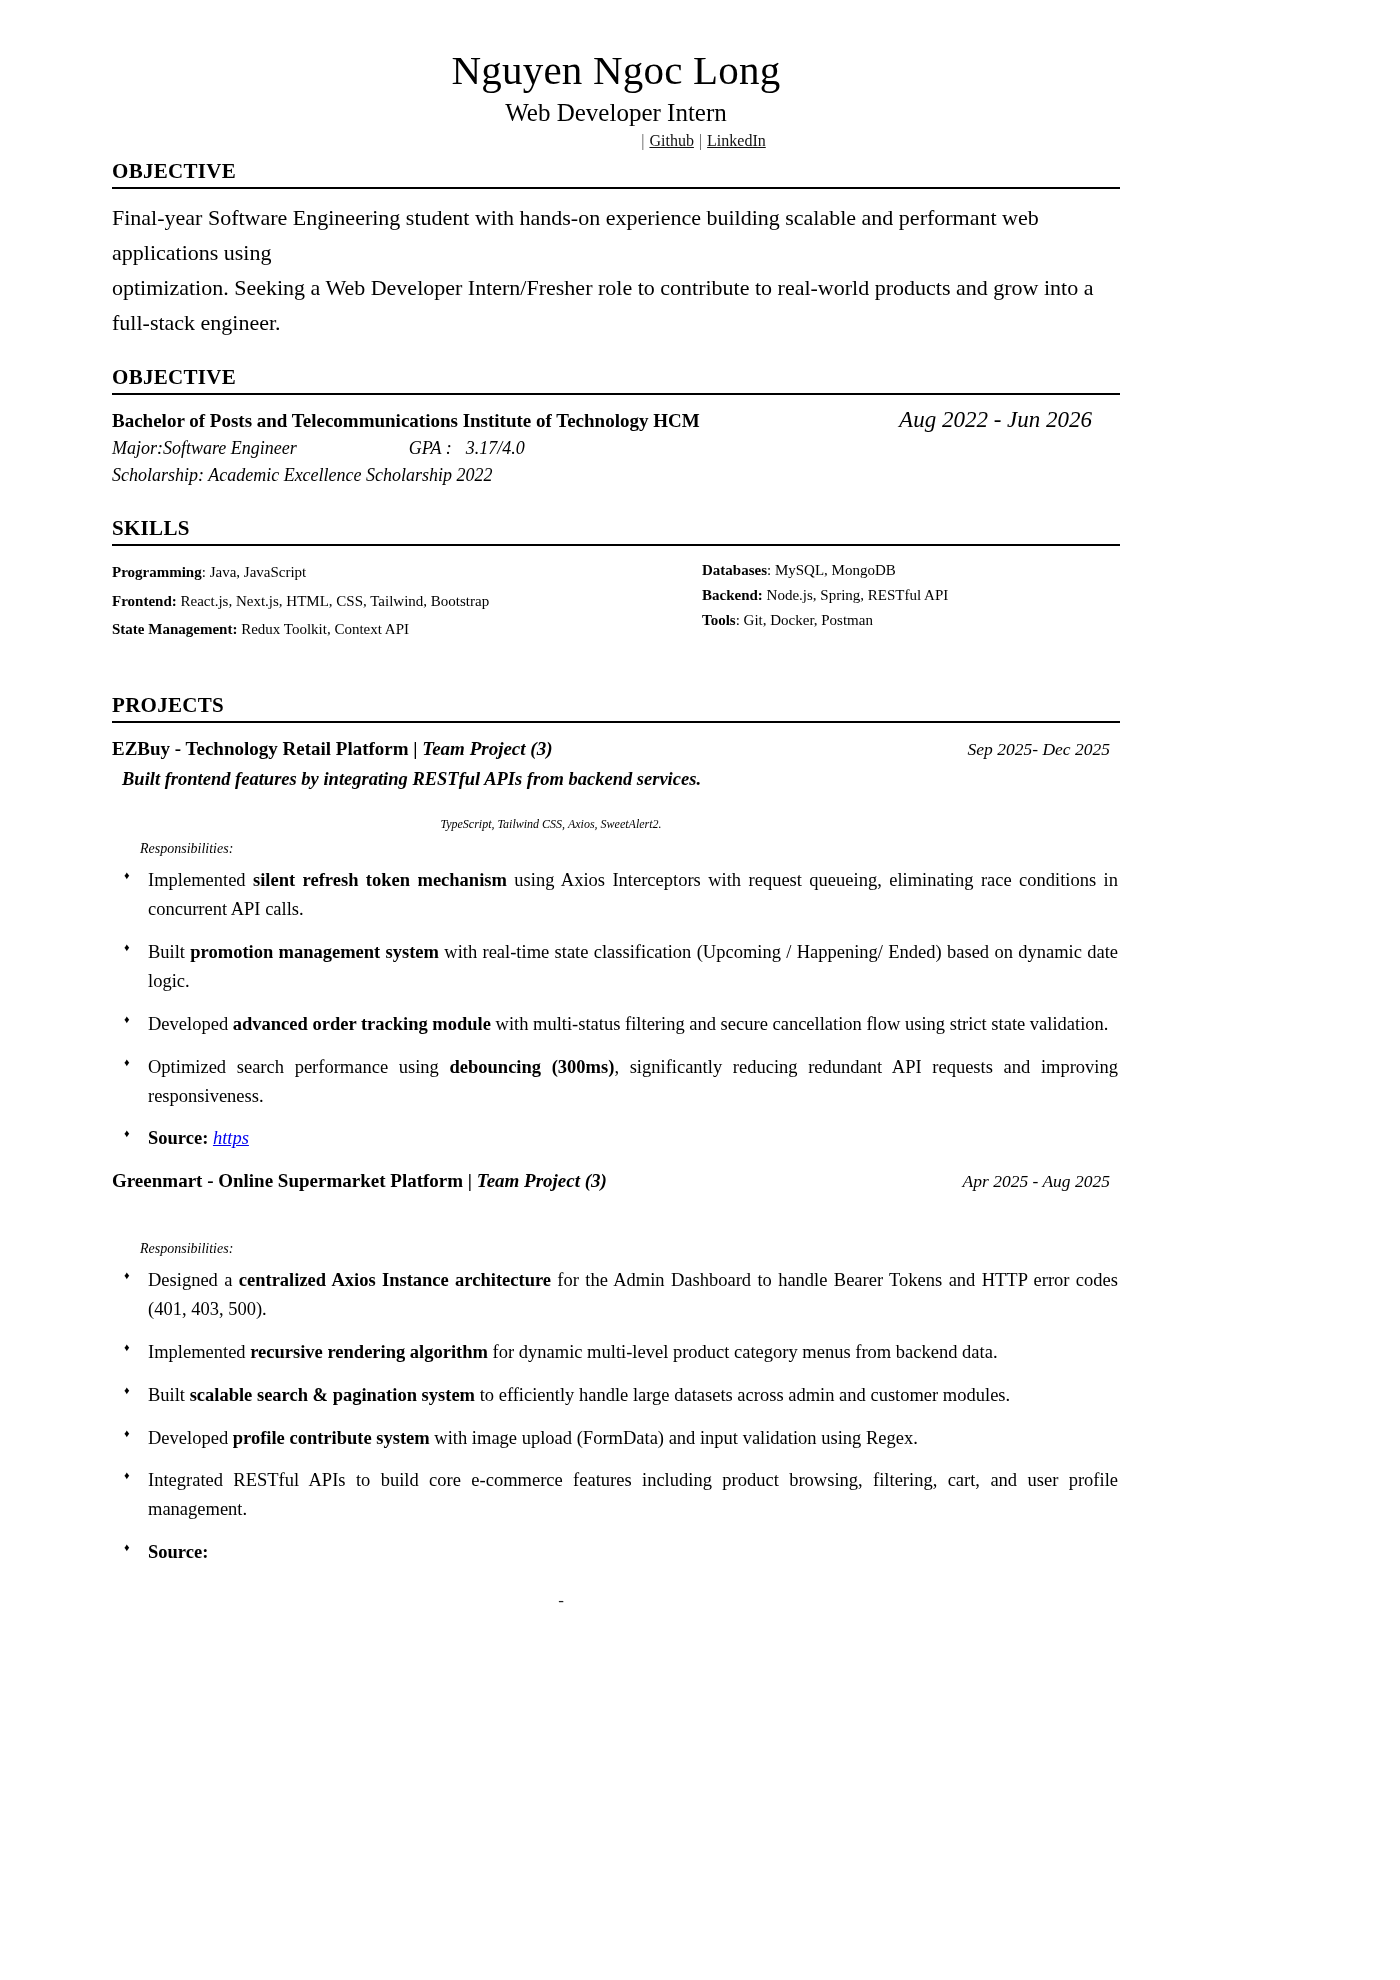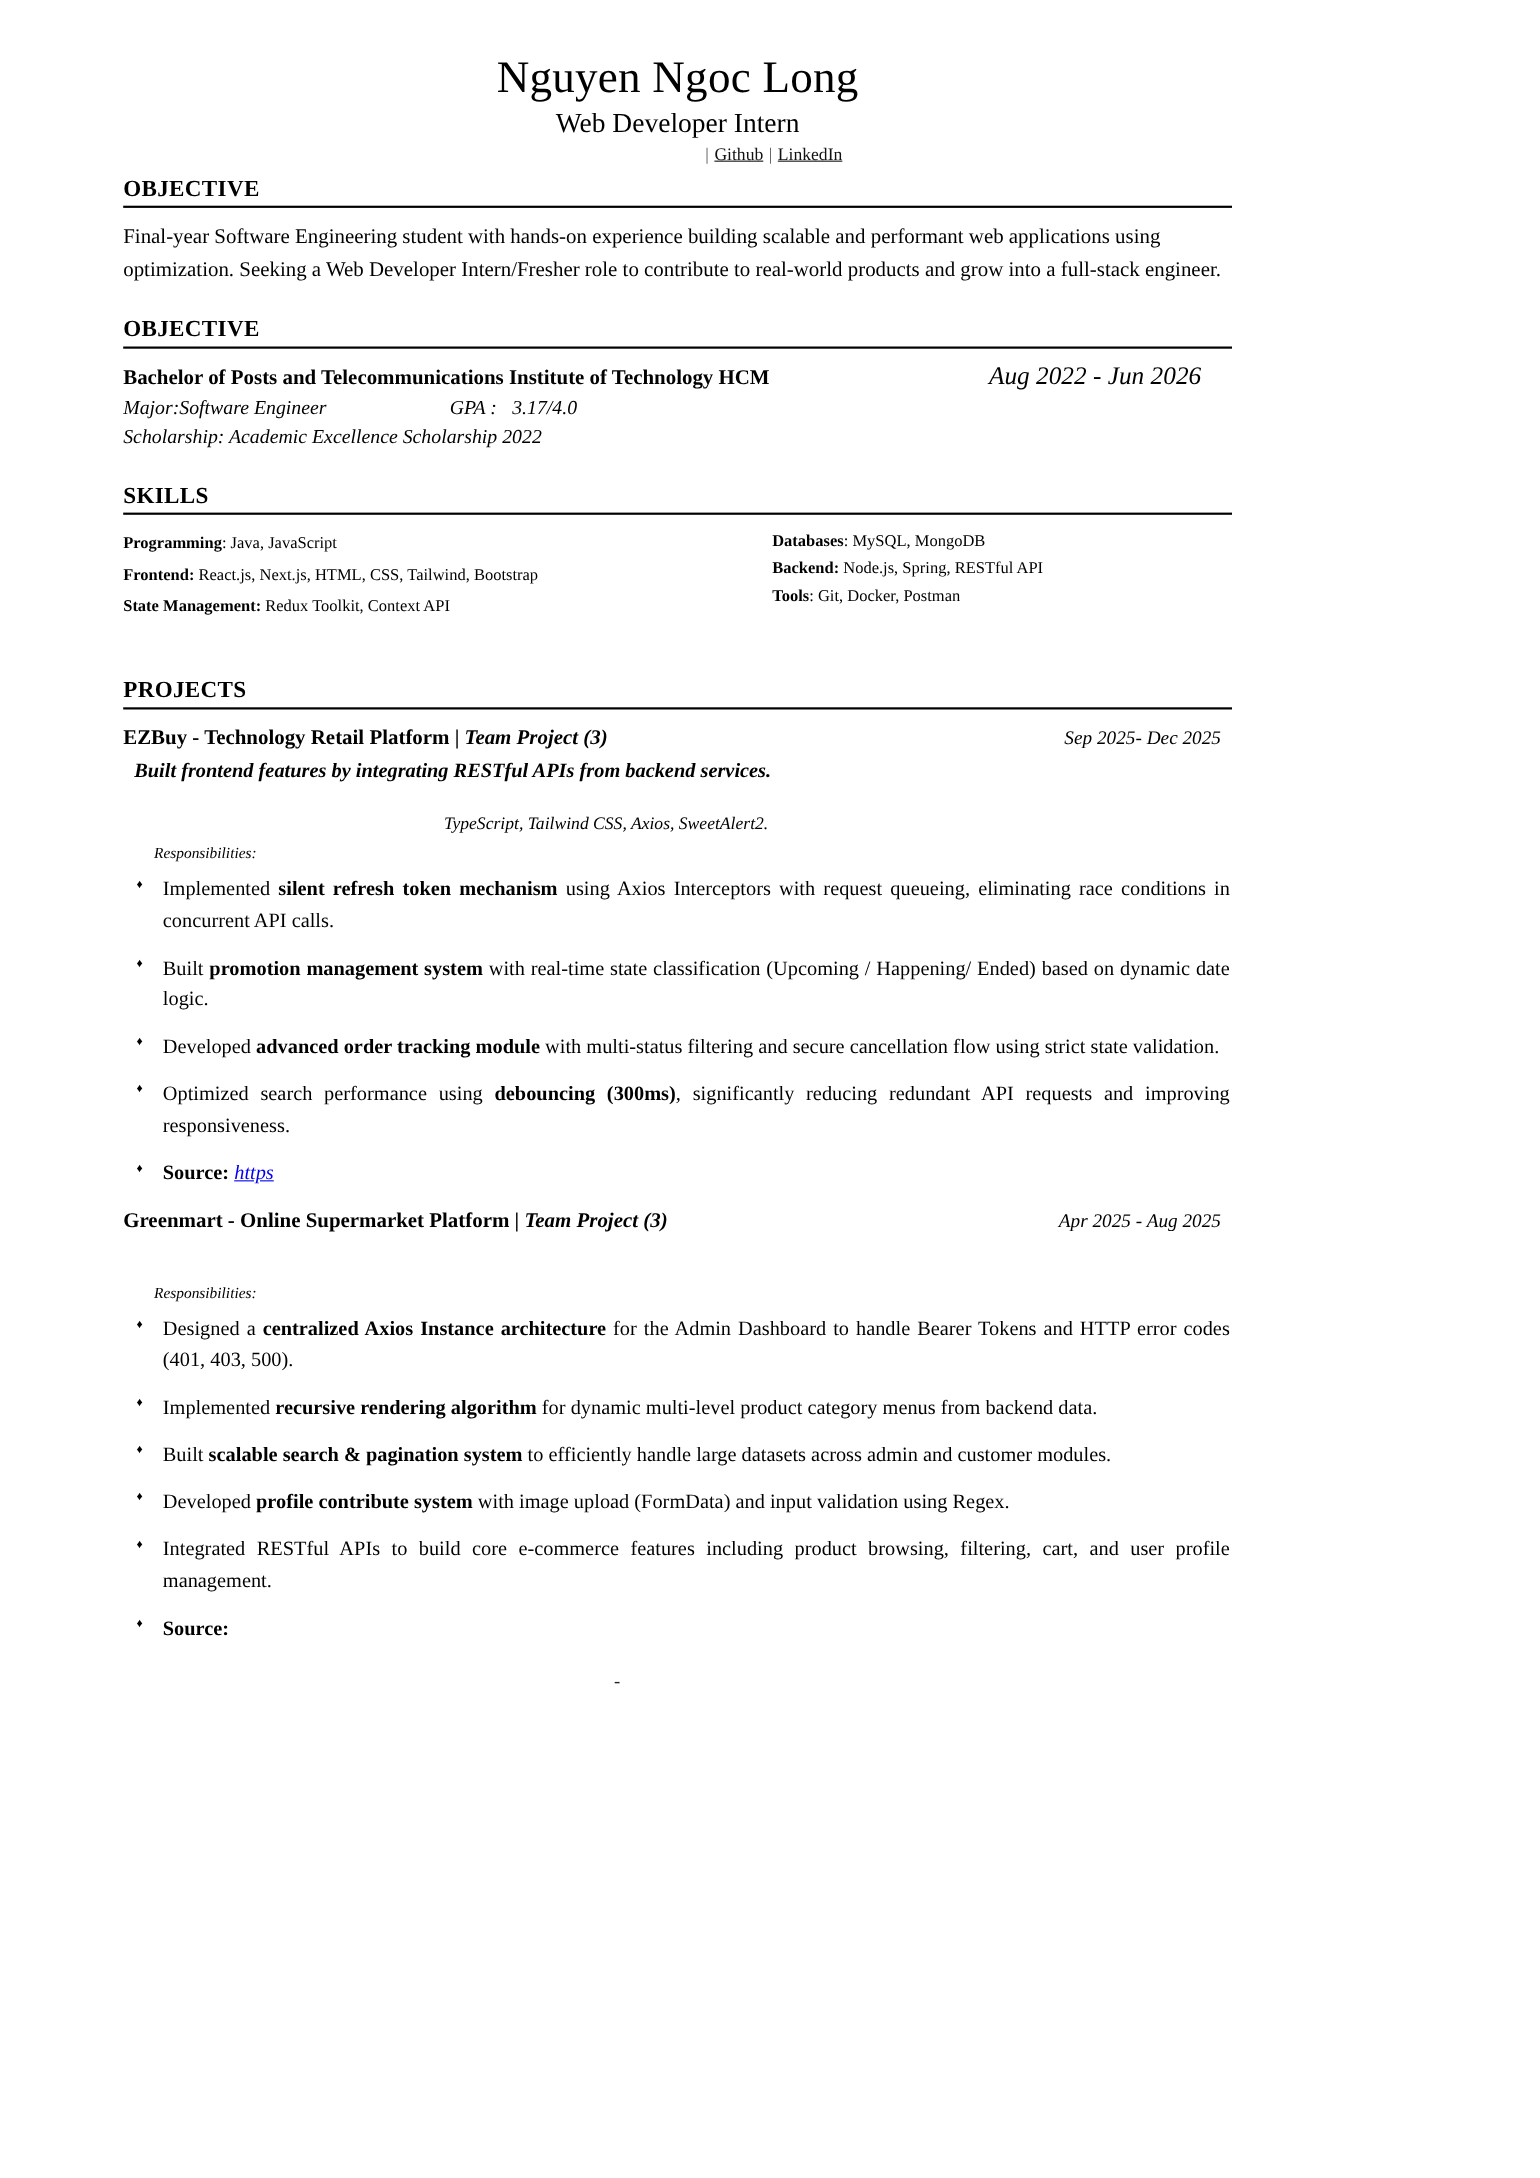--- a/index.html
+++ b/index.html
@@ -63,21 +63,21 @@
     margin: 0 0 4px 0;
   }
   .rule {
     border: 0;
     border-top: 2.2px solid #000;
     margin: 0 0 12px 0;
     width: 100%;
   }
 
   .body-text {
-    font-size: 19px;
+    font-size: 22px;
     line-height: 1.58;
     margin: 0;
   }
 
   
   .edu-row {
     display: flex;
     align-items: baseline;
     justify-content: space-between;
     gap: 24px;
@@ -141,21 +141,21 @@
   }
   .project-tagline {
     font-size: 18.5px;
     font-weight: bold;
     font-style: italic;
     line-height: 1.6;
     padding-left: 10px;
     margin-top: 2px;
   }
   .project-stack {
-    font-size: 16px;
+    font-size: 12px;
     font-style: italic;
     text-align: center;
     line-height: 1.6;
     margin-top: 20px;
     padding-right: 130px;
   }
   .resp-label {
     font-size: 14px;
     font-style: italic;
     line-height: 1.6;

